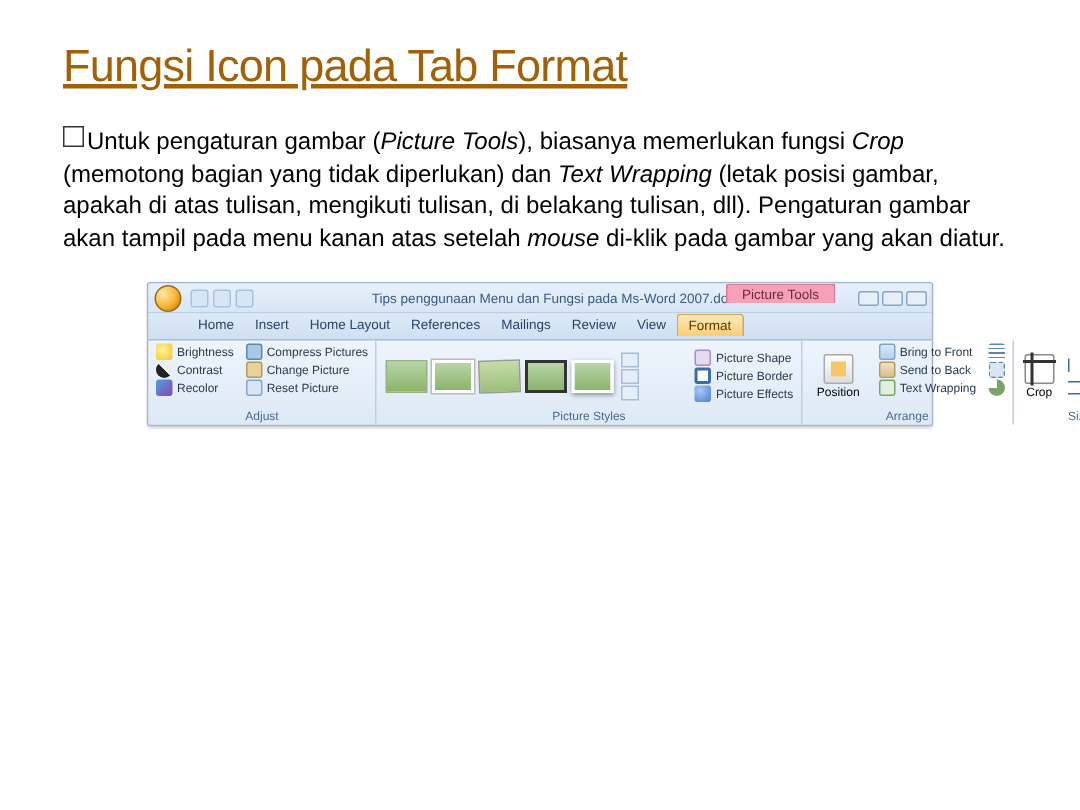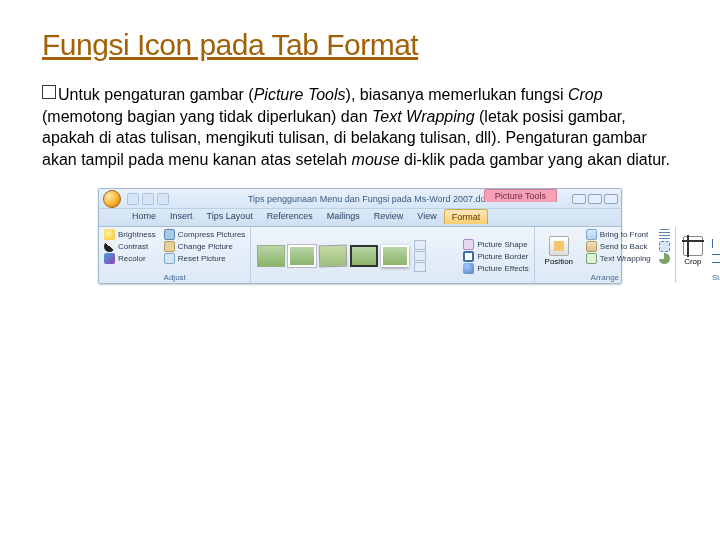--- a/index.html
+++ b/index.html
@@ -197,21 +197,21 @@
       <div class="winbtns">
           <span></span>
           <span></span>
           <span></span>
         </div>
     </div>
 
     <div class="tabs">
       <div class="tab">Home</div>
       <div class="tab">Insert</div>
-      <div class="tab">Tips Layout</div>
+      <div class="tab">Home Layout</div>
       <div class="tab">References</div>
       <div class="tab">Mailings</div>
       <div class="tab">Review</div>
       <div class="tab">View</div>
       <div class="tab active">Format</div>
     </div>
 
     <div class="ribbon-body">
 
       <div class="group" style="flex:0 0 144px;">
@@ -270,20 +270,21 @@
             <div class="btn">
                 <span class="ic ic-border"></span>
                 <span>Picture Border</span>
               </div>
             <div class="btn">
                 <span class="ic ic-effects"></span>
                 <span>Picture Effects</span>
               </div>
           </div>
         </div>
+        <div class="group-label">Picture Styles</div>
       </div>
 
       <div class="group" style="flex:0 0 132px;">
         <div class="group-content">
           <div class="bigbtn">
             <div class="bigic bigic-pos"></div>
             <span style="font-size:8px;">Position</span>
           </div>
           <div class="vcol">
             <div class="btn">

